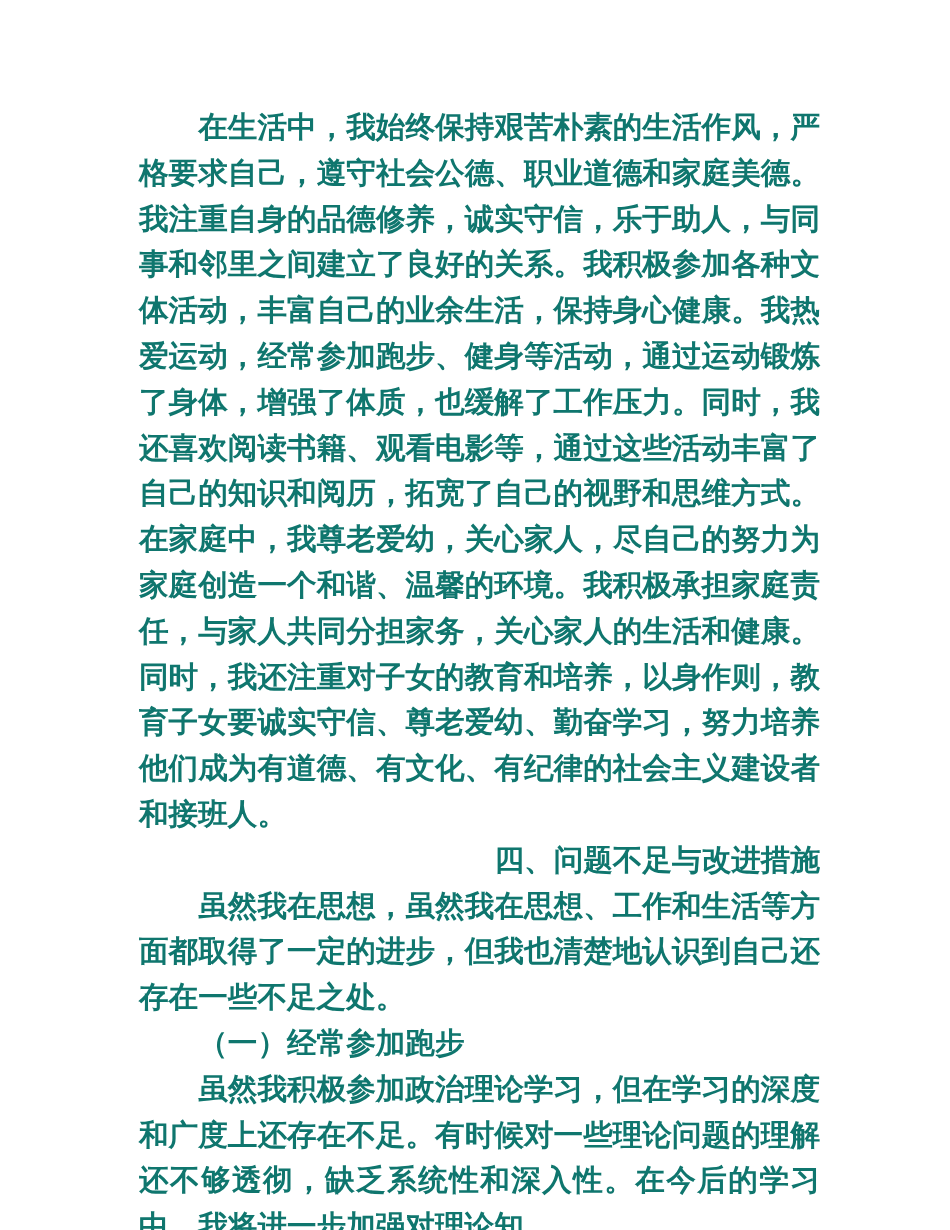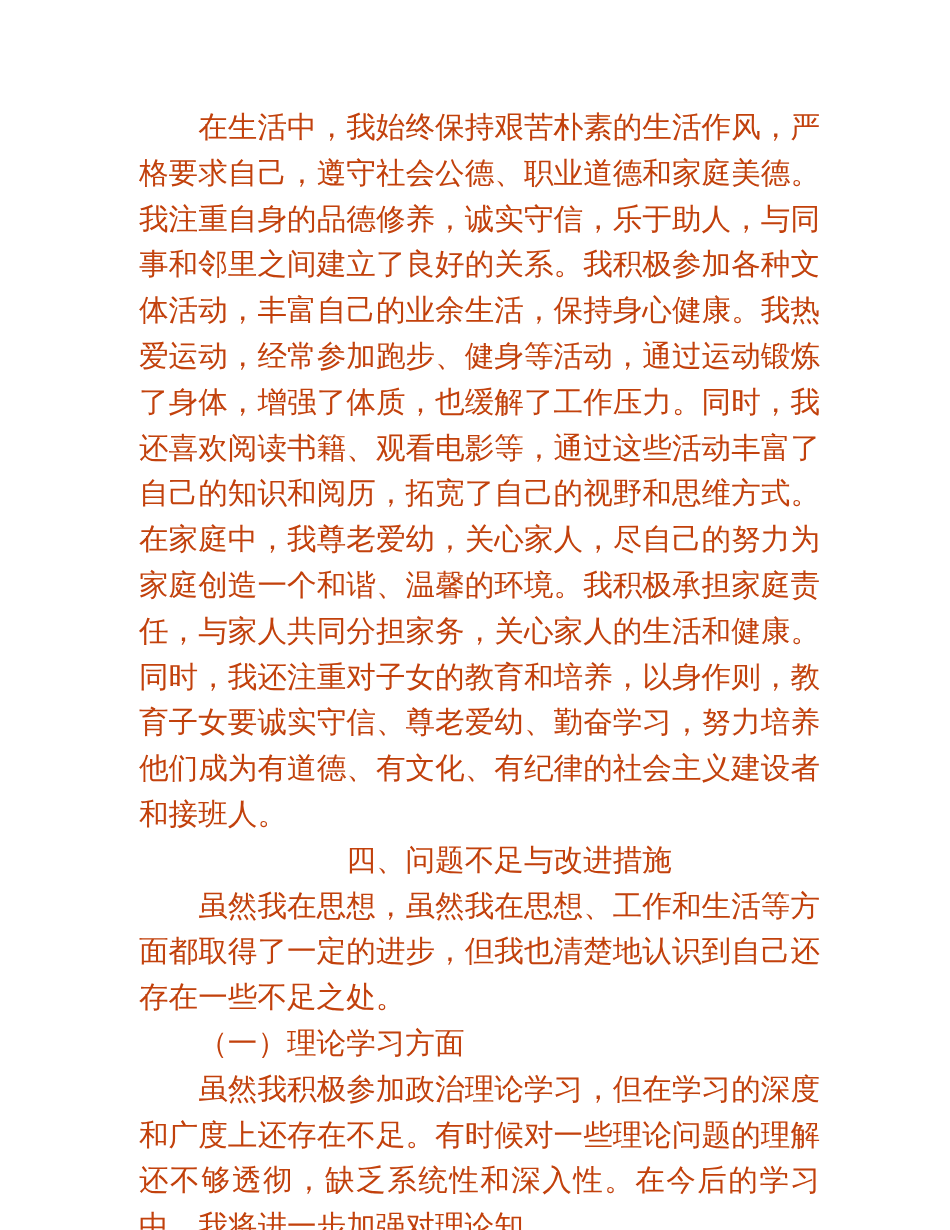--- a/index.html
+++ b/index.html
@@ -24,34 +24,34 @@
     top: 104px;
     width: 681px;
   }
 
   .para {
     margin: 0;
     padding: 0;
     font-family: "Liberation Sans", "DejaVu Sans", sans-serif;
     font-size: 29.6px;
     line-height: 45.8px;
-    color: #c2410c;
+    color: #0f766e;
     text-align: justify;
     text-justify: inter-character;
     text-indent: 2em;
     letter-spacing: 0;
-    font-weight: 400;
+    font-weight: 700;
     -webkit-font-smoothing: antialiased;
     word-break: break-all;
     overflow-wrap: break-word;
   }
 
   .para.heading {
     text-indent: 2em;
-    text-align: center;
+    text-align: right;
   }
 
   .para.subheading {
     text-indent: 2em;
     text-align: left;
   }
 
   
   .para.continued {
     text-align: justify;
@@ -62,18 +62,18 @@
 
 <div class="page">
   <div class="page-body">
 
     <p class="para">在生活中，我始终保持艰苦朴素的生活作风，严格要求自己，遵守社会公德、职业道德和家庭美德。我注重自身的品德修养，诚实守信，乐于助人，与同事和邻里之间建立了良好的关系。我积极参加各种文体活动，丰富自己的业余生活，保持身心健康。我热爱运动，经常参加跑步、健身等活动，通过运动锻炼了身体，增强了体质，也缓解了工作压力。同时，我还喜欢阅读书籍、观看电影等，通过这些活动丰富了自己的知识和阅历，拓宽了自己的视野和思维方式。在家庭中，我尊老爱幼，关心家人，尽自己的努力为家庭创造一个和谐、温馨的环境。我积极承担家庭责任，与家人共同分担家务，关心家人的生活和健康。同时，我还注重对子女的教育和培养，以身作则，教育子女要诚实守信、尊老爱幼、勤奋学习，努力培养他们成为有道德、有文化、有纪律的社会主义建设者和接班人。</p>
 
     <p class="para heading">四、问题不足与改进措施</p>
 
     <p class="para">虽然我在思想，虽然我在思想、工作和生活等方面都取得了一定的进步，但我也清楚地认识到自己还存在一些不足之处。</p>
 
-    <p class="para subheading">（一）理论学习方面</p>
+    <p class="para subheading">（一）经常参加跑步</p>
 
     <p class="para continued">虽然我积极参加政治理论学习，但在学习的深度和广度上还存在不足。有时候对一些理论问题的理解还不够透彻，缺乏系统性和深入性。在今后的学习中，我将进一步加强对理论知</p>
 
   </div>
 </div>
 
 </body></html>

